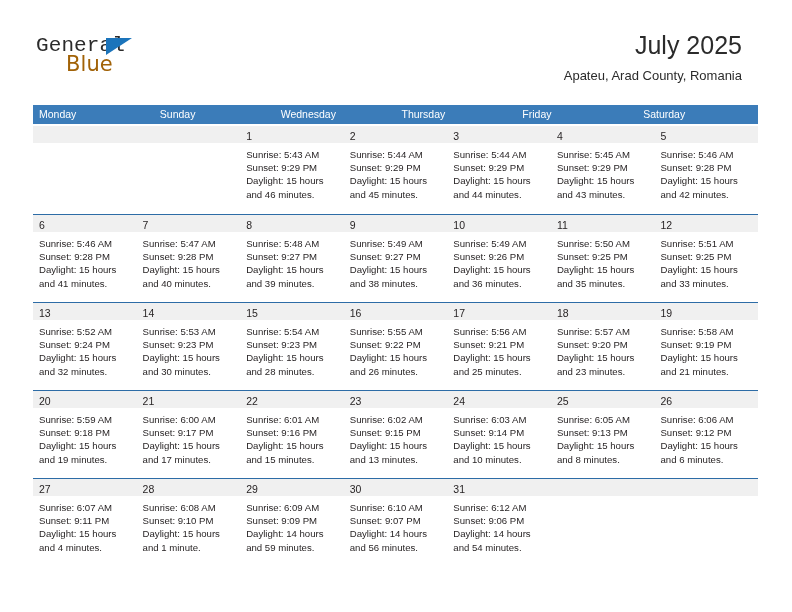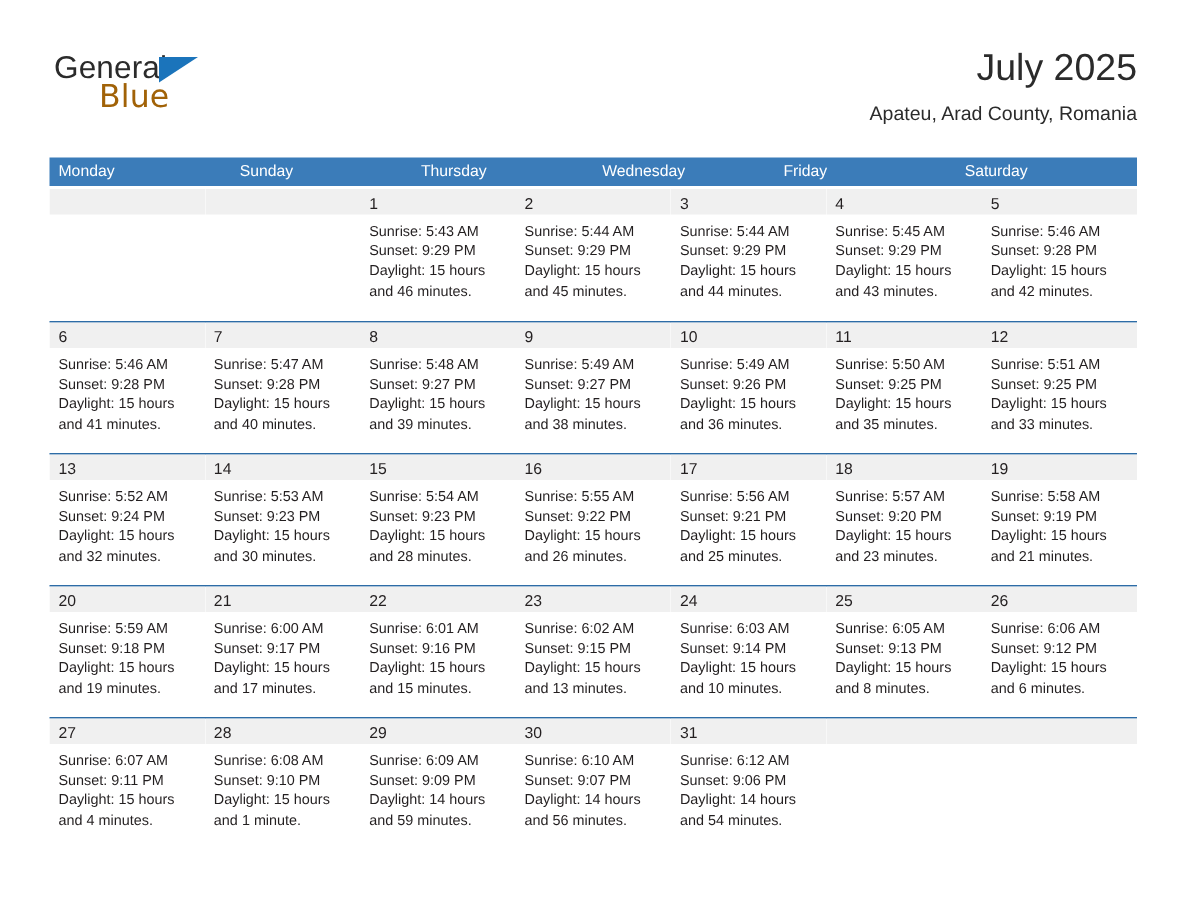--- a/index.html
+++ b/index.html
@@ -37,21 +37,21 @@
     height: 52px;
     line-height: 1;
   }
   .logo-general {
     position: absolute;
     left: 0;
     top: 0;
     font-size: 21px;
     letter-spacing: 0.1px;
     color: #2b2b2b;
-    font-family: Liberation Sans, sans-serif;
+    font-family: Liberation Mono, monospace;
   }
   .logo-tri {
     position: absolute;
     left: 70px;
     top: 3px;
     width: 0;
     height: 0;
     border-left: 26px solid #1b74bb;
     border-bottom: 17px solid transparent;
   }
@@ -60,21 +60,21 @@
     left: 30px;
     top: 19px;
     font-size: 21px;
     letter-spacing: 0.1px;
     color: #a16207;
     font-family: "DejaVu Sans", sans-serif;
   }
 
   .title-block {
     position: absolute;
-    right: 0;
+    right: 16px;
     top: 0;
     text-align: right;
   }
   .cal-title {
     font-size: 25px;
     color: #2b2b2b;
     line-height: 30px;
     white-space: nowrap;
   }
   .cal-subtitle {
@@ -164,22 +164,22 @@
       <div class="cal-title">July 2025</div>
       <div class="cal-subtitle">Apateu, Arad County, Romania</div>
     </div>
 
   </div>
 
   <div class="calendar">
     <div class="weekday-row" id="weekday-row">
         <div class="weekday">Monday</div>
         <div class="weekday">Sunday</div>
+        <div class="weekday">Wednesday</div>
         <div class="weekday">Thursday</div>
-        <div class="weekday">Wednesday</div>
         <div class="weekday">Friday</div>
         <div class="weekday">Saturday</div>
       </div>
     <div id="weeks-container">
         <div class="week-row first">
           <div class="day-cell empty">
             <div class="day-num-band"><span class="day-num"></span></div>
             <div class="day-body"></div>
           </div>
           <div class="day-cell empty">

